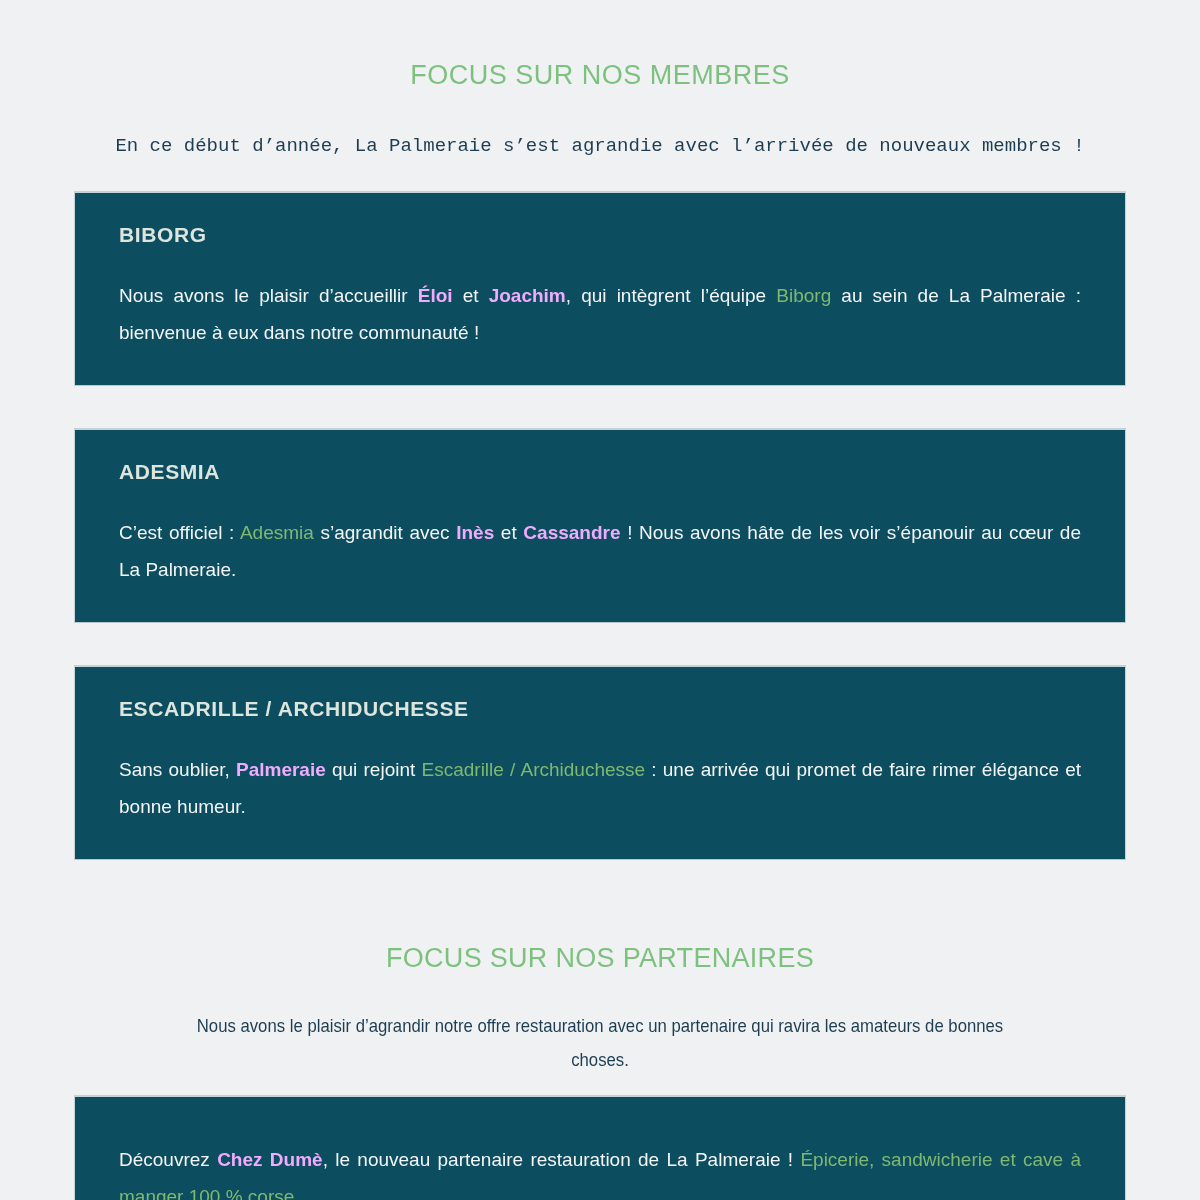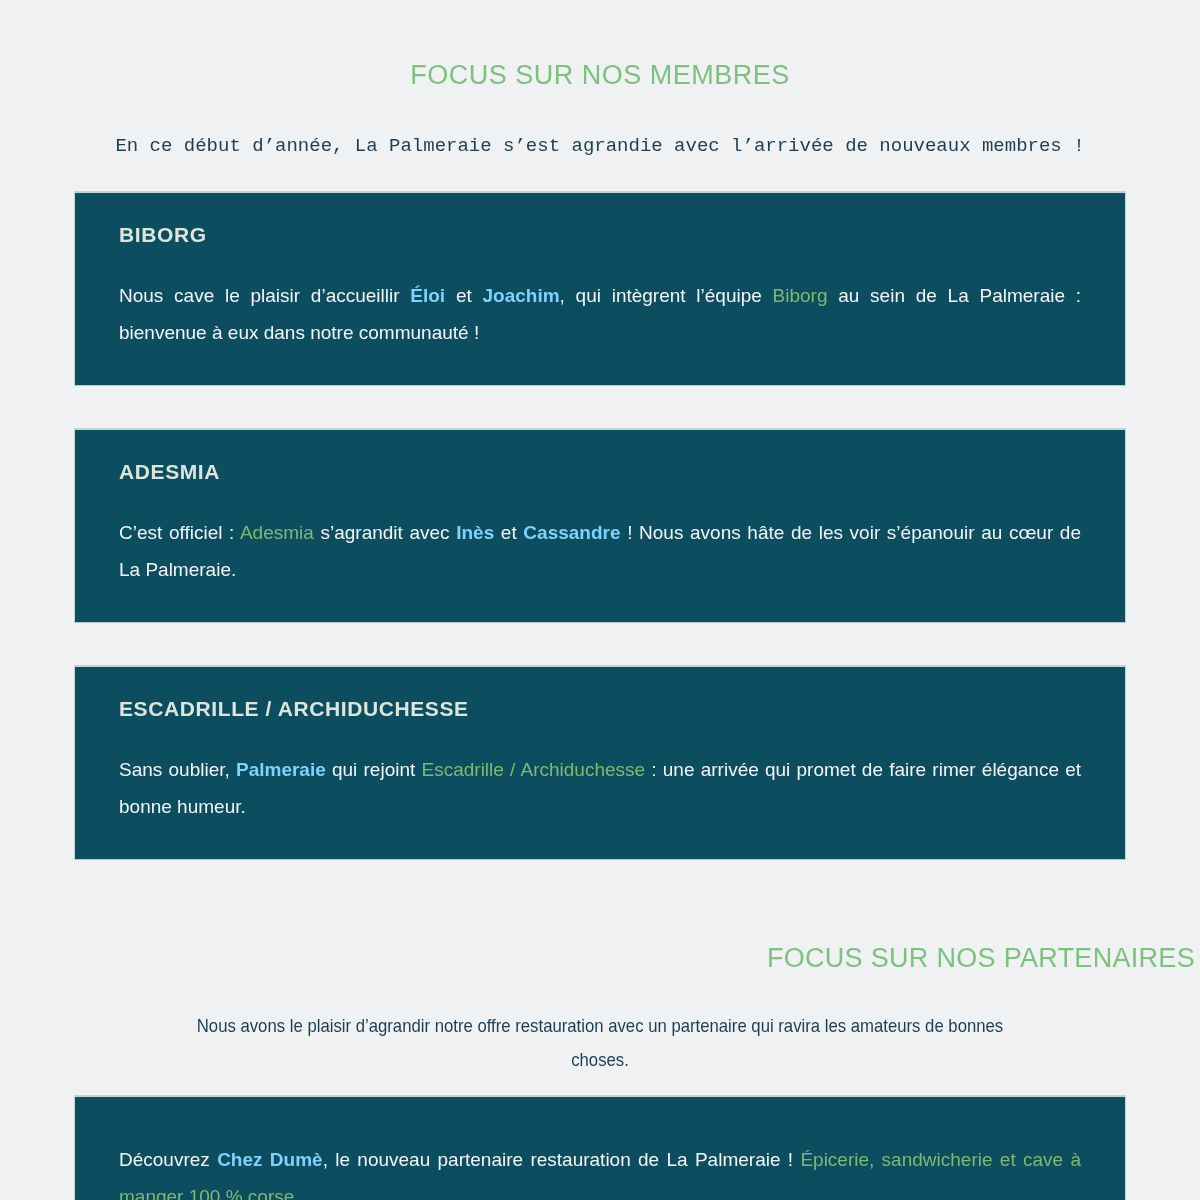--- a/index.html
+++ b/index.html
@@ -26,21 +26,20 @@
     color: #7dc17f;
     font-size: 27px;
     font-weight: 500;
     letter-spacing: 0.5px;
     margin: 5px;
     font-family: "Liberation Sans", sans-serif;
   }
   .section-title.condensed {
     font-stretch: condensed;
     letter-spacing: 0.3px;
-    text-align: right;
   }
 
   
   .intro {
     text-align: center;
     color: #1d3e52;
     font-size: 19px;
     line-height: 34px;
     margin: 0 auto;
     font-family: Liberation Mono, monospace;
@@ -74,42 +73,42 @@
   .card-body {
     color: #f4f6f6;
     font-size: 19px;
     line-height: 37px;
     text-align: justify;
     margin: 0;
     font-family: "Liberation Sans", sans-serif;
   }
   .card-body.no-heading { margin-top: 0; }
 
-  .hl-name  { color: #7dd3fc; font-weight: bold; }
+  .hl-name  { color: #f0abfc; font-weight: bold; }
   .hl-brand { color: #7fb970; }
 
   .cards-wrap { margin: 0 auto; width: 1052px; }
   .spacer-sm { height: 42px; }
 </style>
 </head>
 <body>
 
 <div class="page">
 
   <div style="height:55px"></div>
   <h1 class="section-title">FOCUS SUR NOS MEMBRES</h1>
 
   <div style="height:33px"></div>
   <p class="intro intro-1">En ce début d’année, La Palmeraie s’est agrandie avec l’arrivée de nouveaux membres !</p>
 
   <div style="height:28px"></div>
   <div class="cards-wrap">
     <div class="card">
       <div class="card-heading">BIBORG</div>
-      <div class="card-body"><span>Nous cave le plaisir d’accueillir </span><span class="hl-name">Éloi</span><span> et </span><span class="hl-name">Joachim</span><span>, qui intègrent l’équipe </span><span class="hl-brand">Biborg</span><span> au sein de La Palmeraie : bienvenue à eux dans notre communauté !</span></div>
+      <div class="card-body"><span>Nous avons le plaisir d’accueillir </span><span class="hl-name">Éloi</span><span> et </span><span class="hl-name">Joachim</span><span>, qui intègrent l’équipe </span><span class="hl-brand">Biborg</span><span> au sein de La Palmeraie : bienvenue à eux dans notre communauté !</span></div>
     </div>
 
     <div class="spacer-sm"></div>
 
     <div class="card">
       <div class="card-heading">ADESMIA</div>
       <div class="card-body"><span>C’est officiel : </span><span class="hl-brand">Adesmia</span><span> s’agrandit avec </span><span class="hl-name">Inès</span><span> et </span><span class="hl-name">Cassandre</span><span> ! Nous avons hâte de les voir s’épanouir au cœur de La Palmeraie.</span></div>
     </div>
 
     <div class="spacer-sm"></div>

